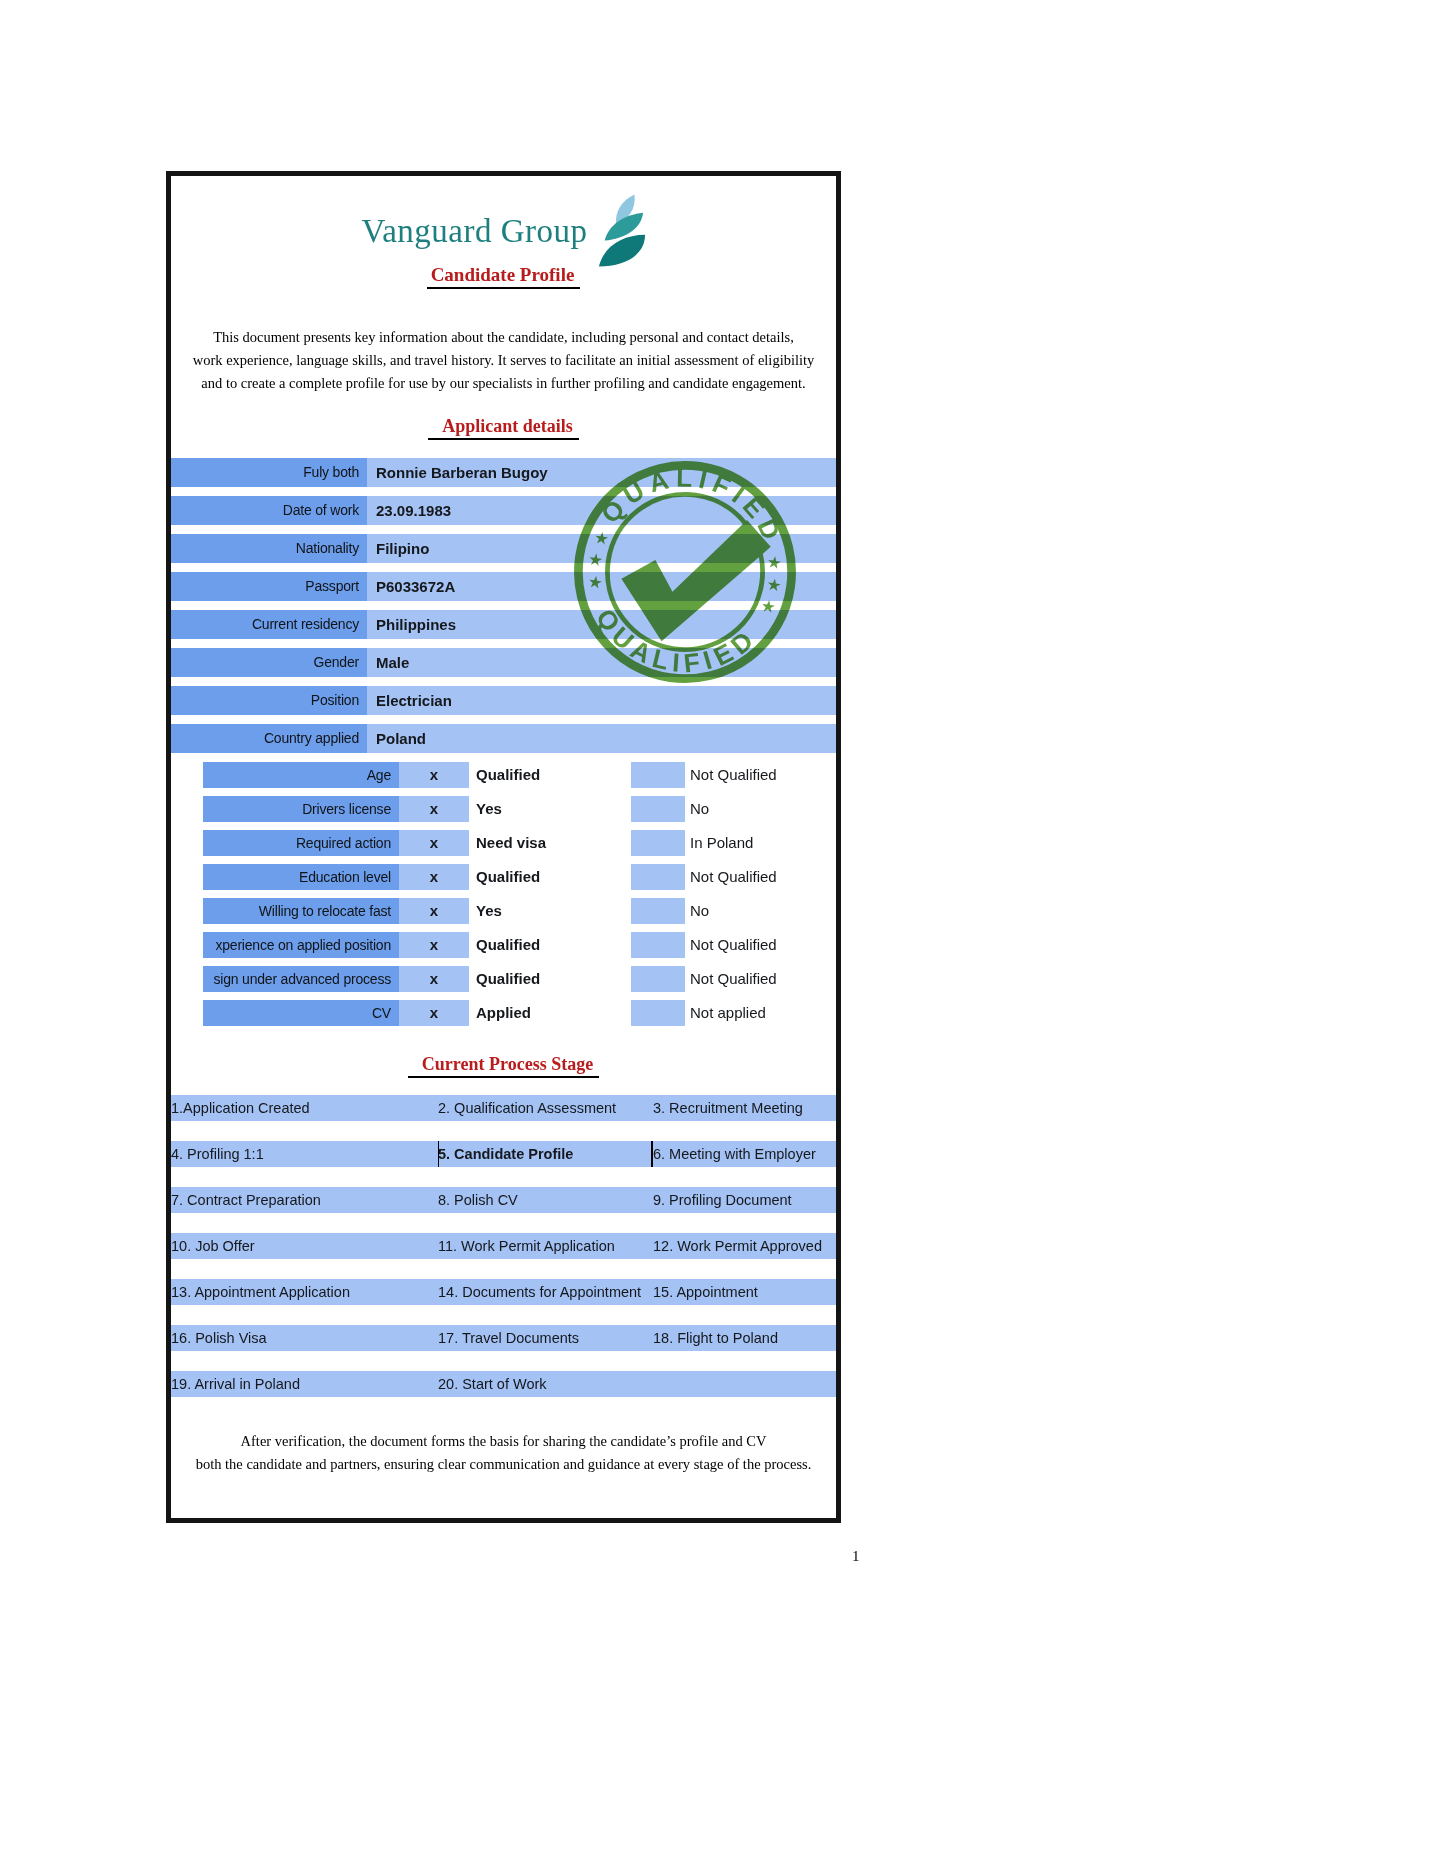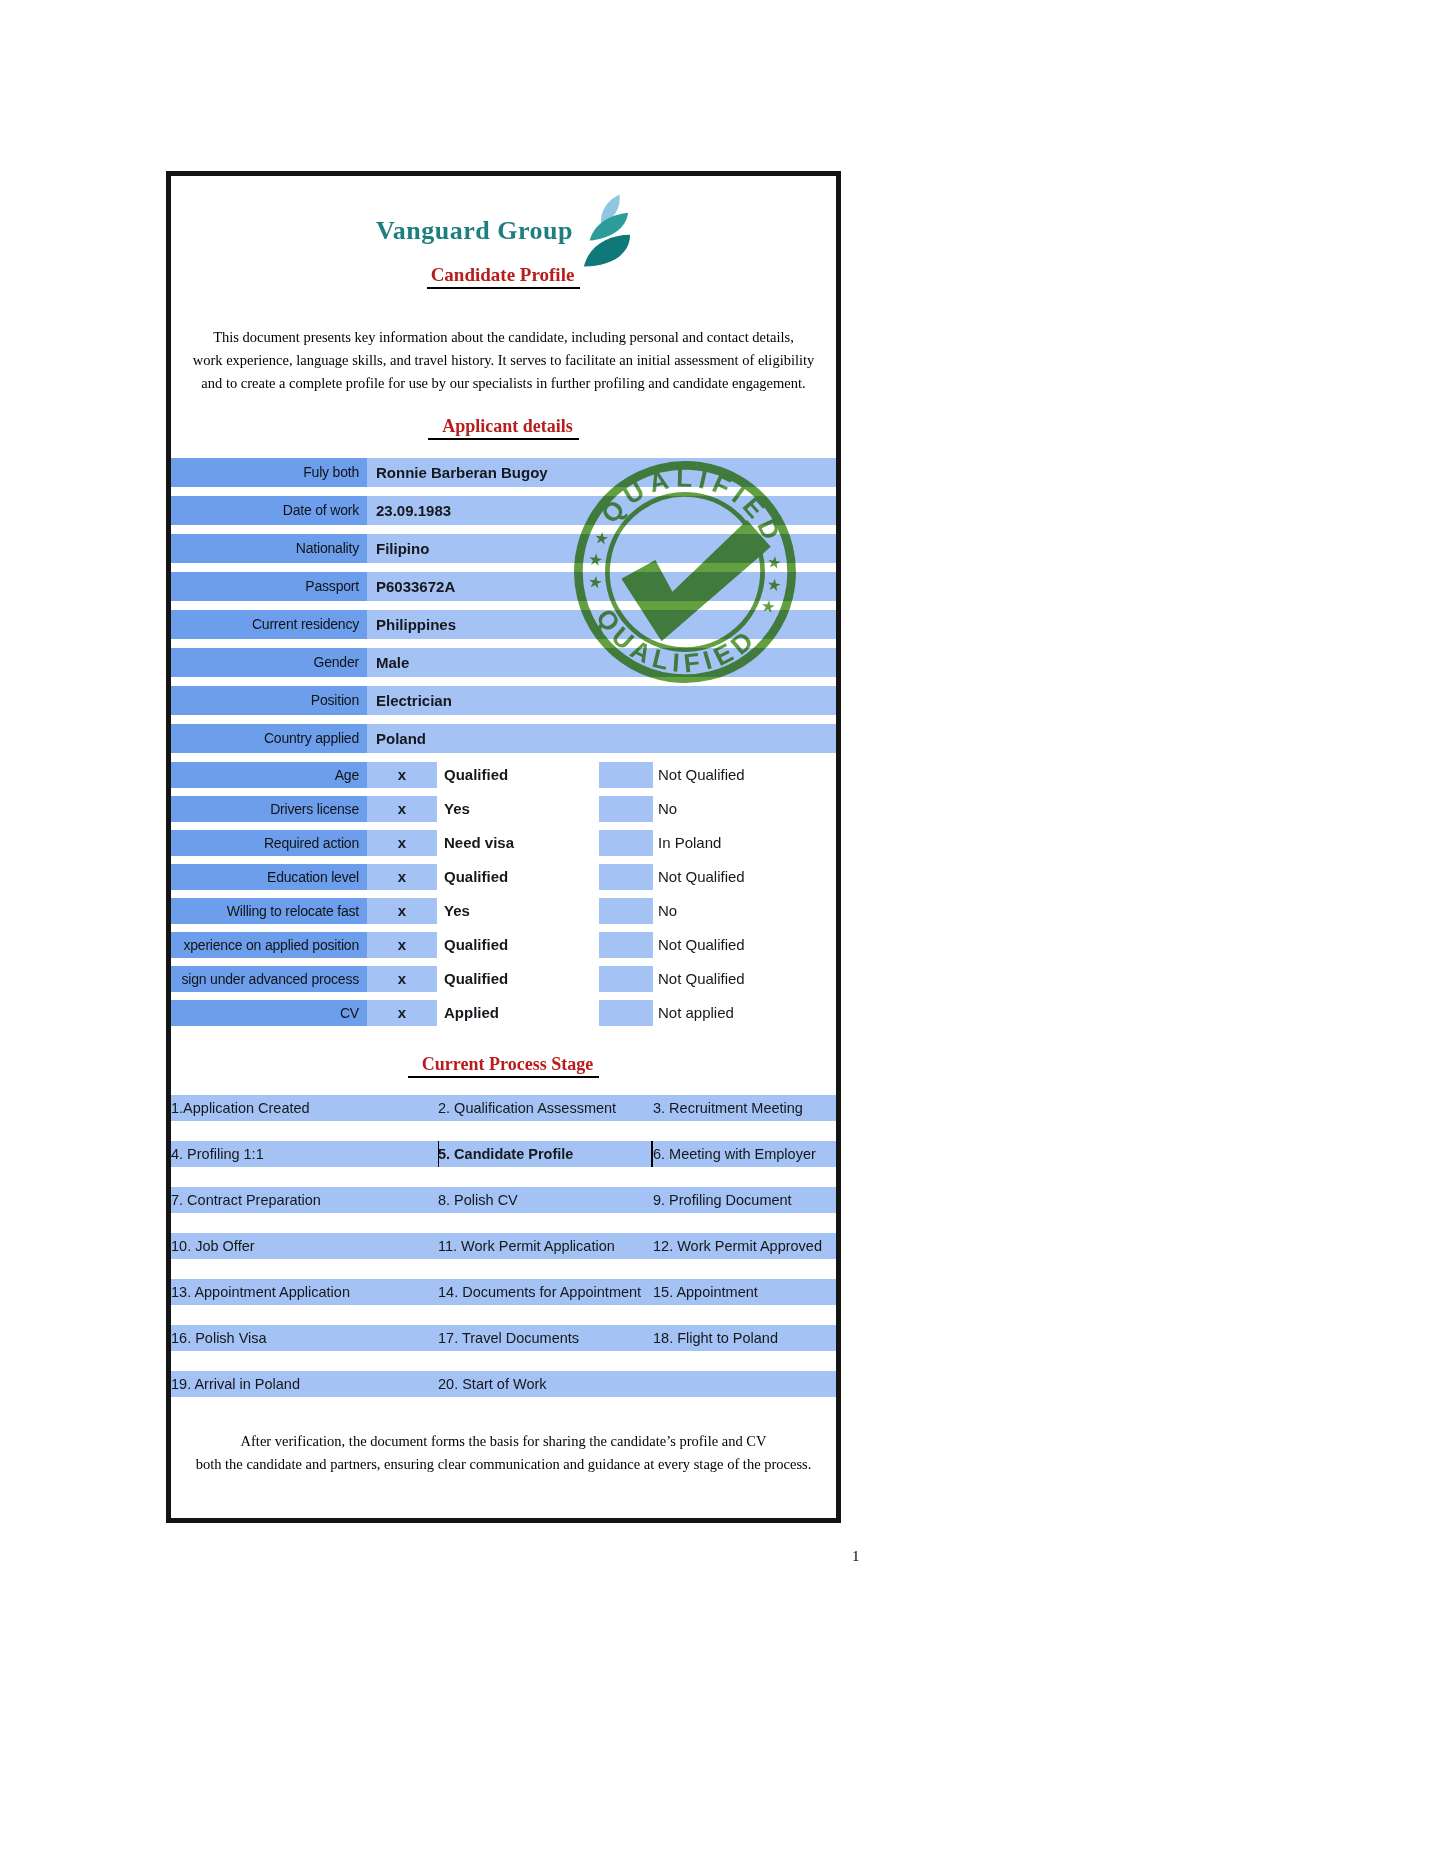--- a/index.html
+++ b/index.html
@@ -14,22 +14,22 @@
   .page{position:relative;width:1445px;height:1870px;background:#fff;overflow:hidden;}
 
   .doc{
     position:absolute;left:166px;top:171px;width:675px;height:1352px;
     border:5px solid #141414;background:#fff;
   }
 
   
   .logo-row{position:absolute;top:12px;left:0;width:100%;height:86px;
     display:flex;align-items:center;justify-content:center;gap:8px;}
-  .logo-text{font-family:"Liberation Serif",serif;font-size:26px;letter-spacing:.5px;
-    color:var(--brand_teal);font-weight:700;}
+  .logo-text{font-family:"Liberation Serif",serif;font-size:33px;letter-spacing:.5px;
+    color:var(--brand_teal);font-weight:400;}
   .logo-mark{width:50px;height:76px;flex:0 0 auto;}
 
   
   .h-title{position:absolute;top:88px;left:0;width:100%;text-align:center;}
   .h-sec1{position:absolute;top:240px;left:0;width:100%;text-align:center;}
   .h-sec2{position:absolute;top:878px;left:0;width:100%;text-align:center;}
   .h-inline{display:inline-block;font-family:"Liberation Serif",serif;font-weight:bold;
     color:#b91c1c;border-bottom:2px solid #000;padding:0 6px 1px 14px;}
   .h-title .h-inline{font-size:19px;padding-left:4px;}
   .h-sec1 .h-inline,.h-sec2 .h-inline{font-size:18px;}
@@ -40,21 +40,21 @@
   .intro{top:150px;}
   .footer-para{top:1254px;}
 
   
   .fields{position:absolute;left:0;top:282px;width:100%;}
   .frow{display:flex;height:29px;margin-bottom:9px;}
   .checks{position:absolute;left:0;top:586px;width:100%;}
   .crow{display:flex;height:26px;margin-bottom:8px;}
   .lbl{width:196px;background:var(--band_dark);text-align:right;padding-right:8px;
     font-size:14px;letter-spacing:-0.2px;line-height:29px;white-space:nowrap;overflow:hidden;color:#101418;}
-  .crow .lbl{line-height:26px;}
+  .crow .lbl{line-height:26px;margin-left:32px;}
   .val{flex:1;background:var(--band_light);font-weight:bold;font-size:15px;
     line-height:29px;padding-left:9px;white-space:nowrap;}
   .xcell{width:70px;background:var(--band_light);font-weight:bold;font-size:15px;
     line-height:26px;text-align:center;}
   .copt{width:162px;font-weight:bold;font-size:15px;line-height:26px;padding-left:7px;white-space:nowrap;}
   .ocell{width:54px;background:var(--band_light);}
   .oopt{flex:1;font-size:15px;line-height:26px;padding-left:5px;white-space:nowrap;}
 
   
   .process{position:absolute;left:0;top:919px;width:100%;}

